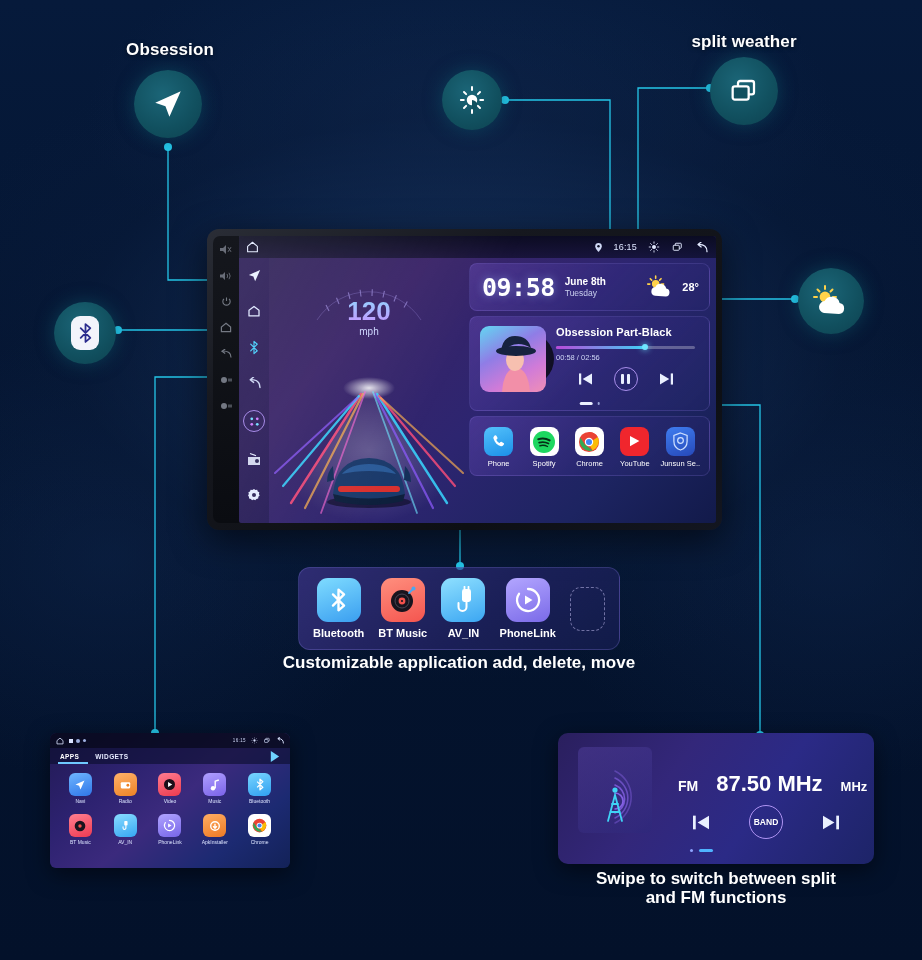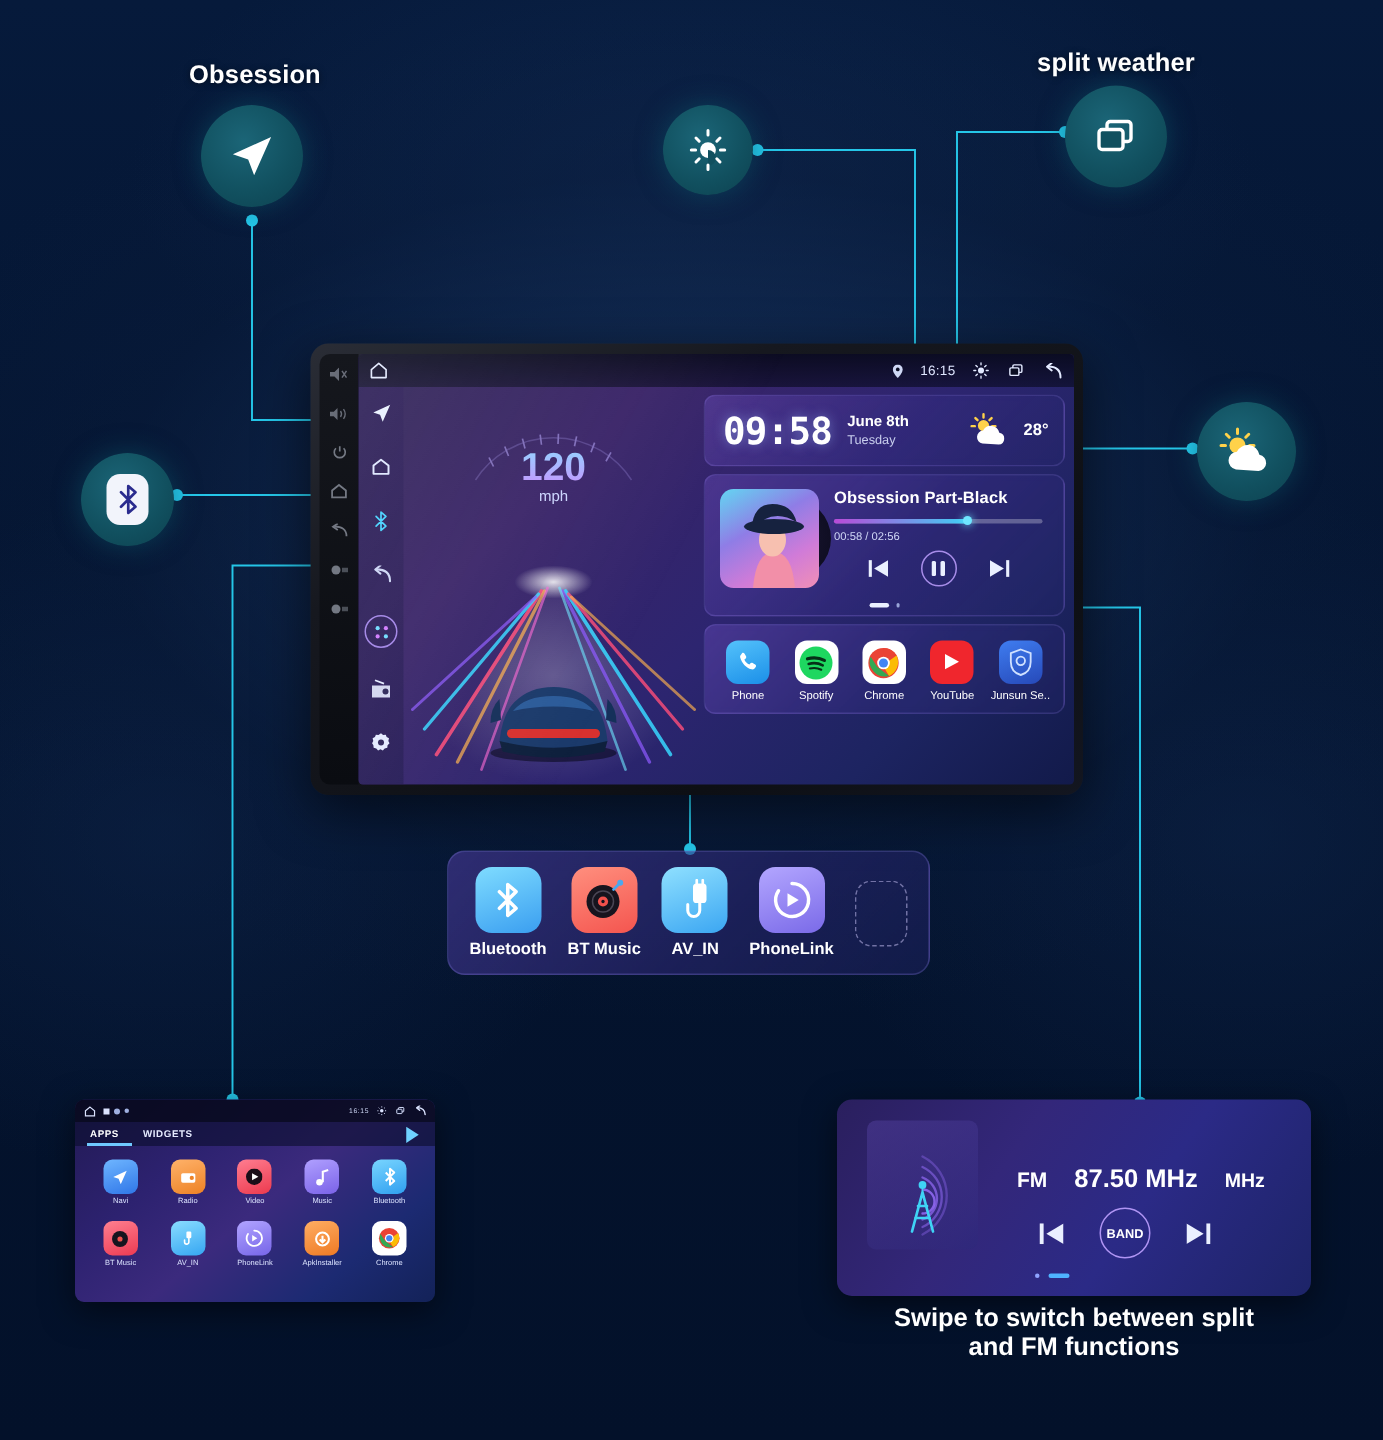--- a/index.html
+++ b/index.html
@@ -189,23 +189,23 @@
   #fmpage {
     position: absolute; left: 558px; top: 733px; width: 316px; height: 131px;
     border-radius: 10px; overflow: hidden;
     background: linear-gradient(125deg, #2a1f5e 0%, #33277a 35%, #2b2a86 62%, #1d2468 100%);
     box-shadow: 0 6px 22px rgba(0,0,0,.5);
   }
   #fm-art { position: absolute; left: 20px; top: 14px; width: 74px; height: 86px; border-radius: 6px;
     background: linear-gradient(150deg, rgba(90,70,170,.42), rgba(40,40,120,.3)); }
   .fm-freqrow { position: absolute; left: 120px; top: 30px; display: flex; align-items: baseline; gap: 18px; color: #fff; }
   .fm-band { font-size: 14px; font-weight: 600; }
-  .fm-freq { font-size: 17px; font-weight: 700; }
+  .fm-freq { font-size: 22px; font-weight: 700; }
   .fm-unit { font-size: 13px; font-weight: 600; margin-top: 16px; }
-  .fm-ctrls { position: absolute; left: 135px; top: 72px; display: flex; align-items: center; gap: 24px; }
+  .fm-ctrls { position: absolute; left: 135px; top: 72px; display: flex; align-items: center; gap: 40px; }
   #fm-bandbtn { width: 34px; height: 34px; border-radius: 50%; border: 1.6px solid rgba(190,160,255,.9);
     display: flex; align-items: center; justify-content: center; color: #fff; font-size: 8.5px; font-weight: 700; }
   #fm-dots { position: absolute; left: 132px; bottom: 12px; display: flex; align-items: center; gap: 6px; }
   .fm-dot { width: 3px; height: 3px; border-radius: 50%; background: #8ea4ff; }
   .fm-bar { width: 14px; height: 3px; border-radius: 2px; background: #4fb3ff; }
 </style>
 </head>
 <body>
 
 <div id="stage">
@@ -631,20 +631,21 @@
         <svg width="28" height="28" viewBox="0 0 28 28" fill="none" stroke="#fff" stroke-width="2.3">
           <path d="M14 3a11 11 0 1 1-9 4.8" stroke-linecap="round"></path>
           <path d="M11 9.5l7.5 4.5L11 18.5z" fill="#fff" stroke="none"></path>
         </svg>
       </div>
       <div class="tray-lbl">PhoneLink</div>
     </div>
     <div id="tray-slot"></div>
   </div>
 
+  <div class="caption" style="left:181px; top:653px; width:556px;">Customizable application add, delete, move</div>
 
   <div id="secpage">
     <div id="sec-status">
       <svg width="8" height="8" viewBox="0 0 14 13" fill="none" stroke="#dbe3ff" stroke-width="1.4">
           <path d="M7 1.4L12.3 5.8v5.8H1.7V5.8z"></path>
         </svg>
       <div style="display:flex;gap:3px;margin-left:5px;align-items:center;">
         <div style="width:4px;height:4px;background:#dbe3ff;"></div>
         <div style="width:4px;height:4px;border-radius:50%;background:#9fb0e0;"></div>
         <div style="width:3px;height:3px;border-radius:50%;background:#9fb0e0;"></div>

